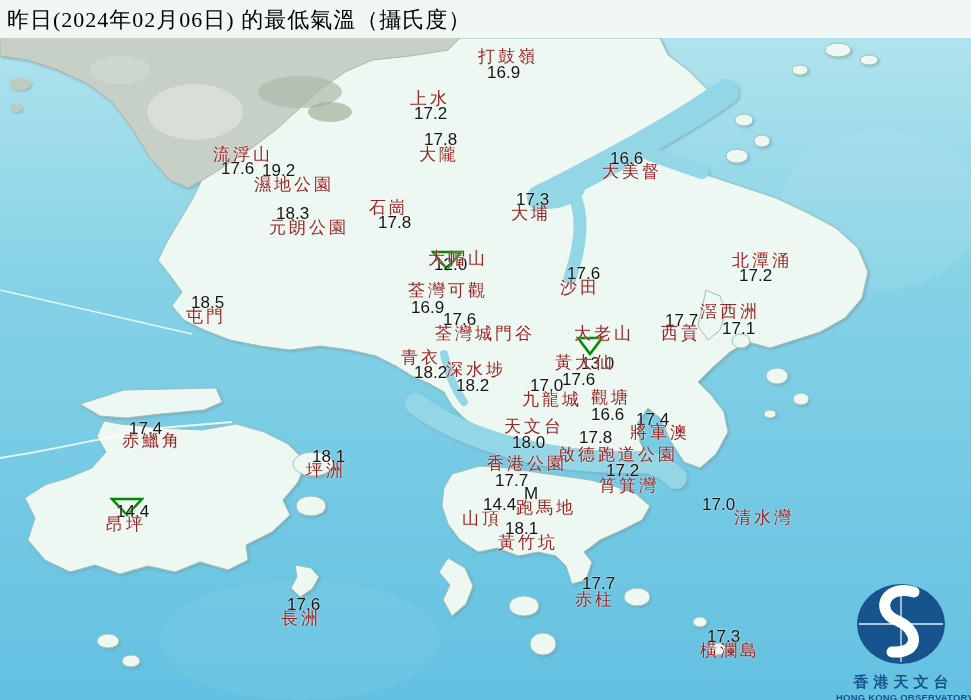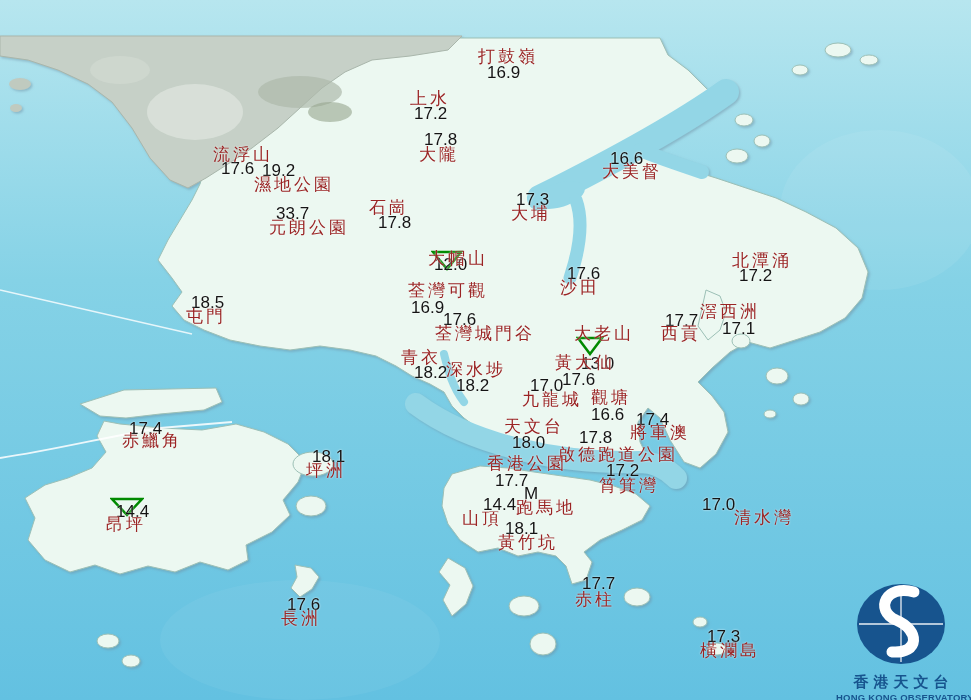--- a/index.html
+++ b/index.html
@@ -134,21 +134,21 @@
       <div class="st-value" style="left: 424px; top: 131px;">17.8</div>
       <div class="st-name" style="left: 419px; top: 146px;">大隴</div>
       <div class="st-value" style="left: 610px; top: 150px;">16.6</div>
       <div class="st-name" style="left: 602px; top: 163px;">大美督</div>
       <div class="st-value" style="left: 221px; top: 160px;">17.6</div>
       <div class="st-name" style="left: 213px; top: 146px;">流浮山</div>
       <div class="st-value" style="left: 262px; top: 162px;">19.2</div>
       <div class="st-name" style="left: 254px; top: 176px;">濕地公園</div>
       <div class="st-value" style="left: 378px; top: 214px;">17.8</div>
       <div class="st-name" style="left: 369px; top: 199px;">石崗</div>
-      <div class="st-value" style="left: 276px; top: 205px;">33.7</div>
+      <div class="st-value" style="left: 276px; top: 205px;">18.3</div>
       <div class="st-name" style="left: 269px; top: 219px;">元朗公園</div>
       <div class="st-value" style="left: 516px; top: 191px;">17.3</div>
       <div class="st-name" style="left: 511px; top: 205px;">大埔</div>
       <svg width="32" height="21" class="st-marker" style="left: 431px; top: 250px;">
         <polygon points="2,2 30,2 16,19" fill="none" stroke="#008a00" stroke-width="2.5"></polygon>
       </svg>
       <div class="st-value" style="left: 434px; top: 256px;">12.0</div>
       <div class="st-name" style="left: 428px; top: 250px;">大帽山</div>
       <div class="st-value" style="left: 567px; top: 265px;">17.6</div>
       <div class="st-name" style="left: 560px; top: 279px;">沙田</div>
@@ -207,20 +207,23 @@
       <div class="st-value" style="left: 702px; top: 496px;">17.0</div>
       <div class="st-name" style="left: 695px; top: 509px; margin-left: 39px;">清水灣</div>
       <div class="st-value" style="left: 287px; top: 596px;">17.6</div>
       <div class="st-name" style="left: 281px; top: 610px;">長洲</div>
       <div class="st-value" style="left: 582px; top: 575px;">17.7</div>
       <div class="st-name" style="left: 575px; top: 591px;">赤柱</div>
       <div class="st-value" style="left: 707px; top: 628px;">17.3</div>
       <div class="st-name" style="left: 700px; top: 642px;">橫瀾島</div>
     </div>
 
+  <div id="title-bar">
+    <div id="title">昨日(2024年02月06日) 的最低氣溫（攝氏度）</div>
+  </div>
 
   <div id="logo">
     <svg width="130" height="110" viewBox="0 0 130 110">
       <ellipse cx="65" cy="66" rx="44" ry="40" style="fill:var(--c-logo)"></ellipse>
       <line x1="23" y1="66" x2="107" y2="66" stroke="#ffffff" stroke-width="1.3" opacity="0.9"></line>
       <line x1="65" y1="28" x2="65" y2="104" stroke="#ffffff" stroke-width="1.3" opacity="0.9"></line>
       <path d="M 78,34 C 50,26 38,52 60,62 C 84,72 84,96 56,94" fill="none" stroke="#ffffff" stroke-width="11" stroke-linecap="round"></path>
     </svg>
     <div id="logo-cn">香港天文台</div>
     <div id="logo-en">HONG KONG OBSERVATORY</div>

